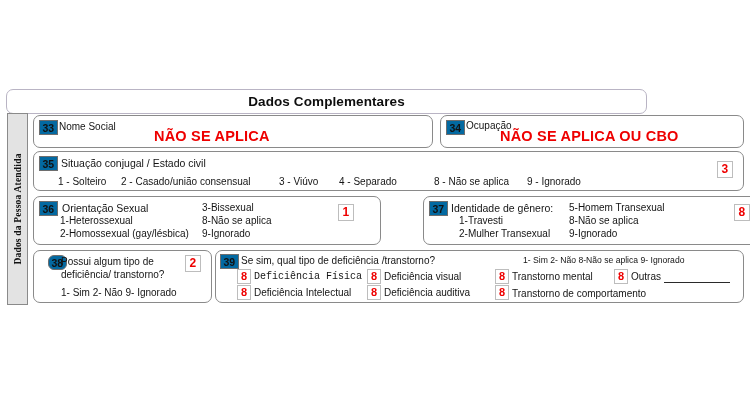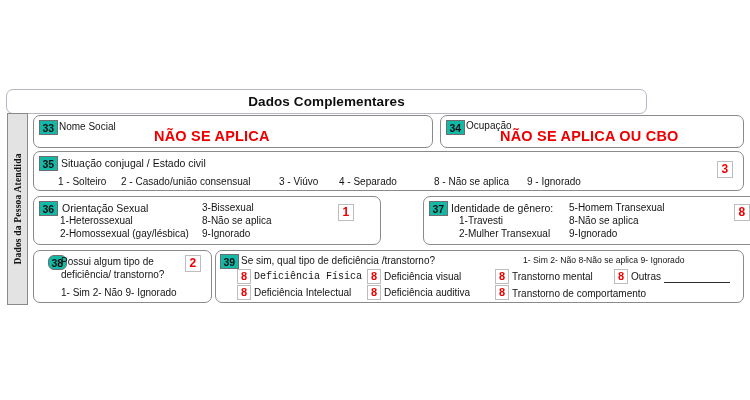--- a/index.html
+++ b/index.html
@@ -77,21 +77,21 @@
     font-size: 9.5px;
     color: #111111;
     letter-spacing: 0.2px;
   }
 
   
   .num {
     display: inline-block;
     box-sizing: border-box;
     border: 1px solid #6e6e6e;
-    background: #14b8a6;
+    background: #0369a1;
     font-weight: bold;
     font-size: 10.5px;
     line-height: 12px;
     padding: 1px 2.5px 0 2.5px;
     color: #111111;
     text-align: center;
     vertical-align: top;
   }
 
   

